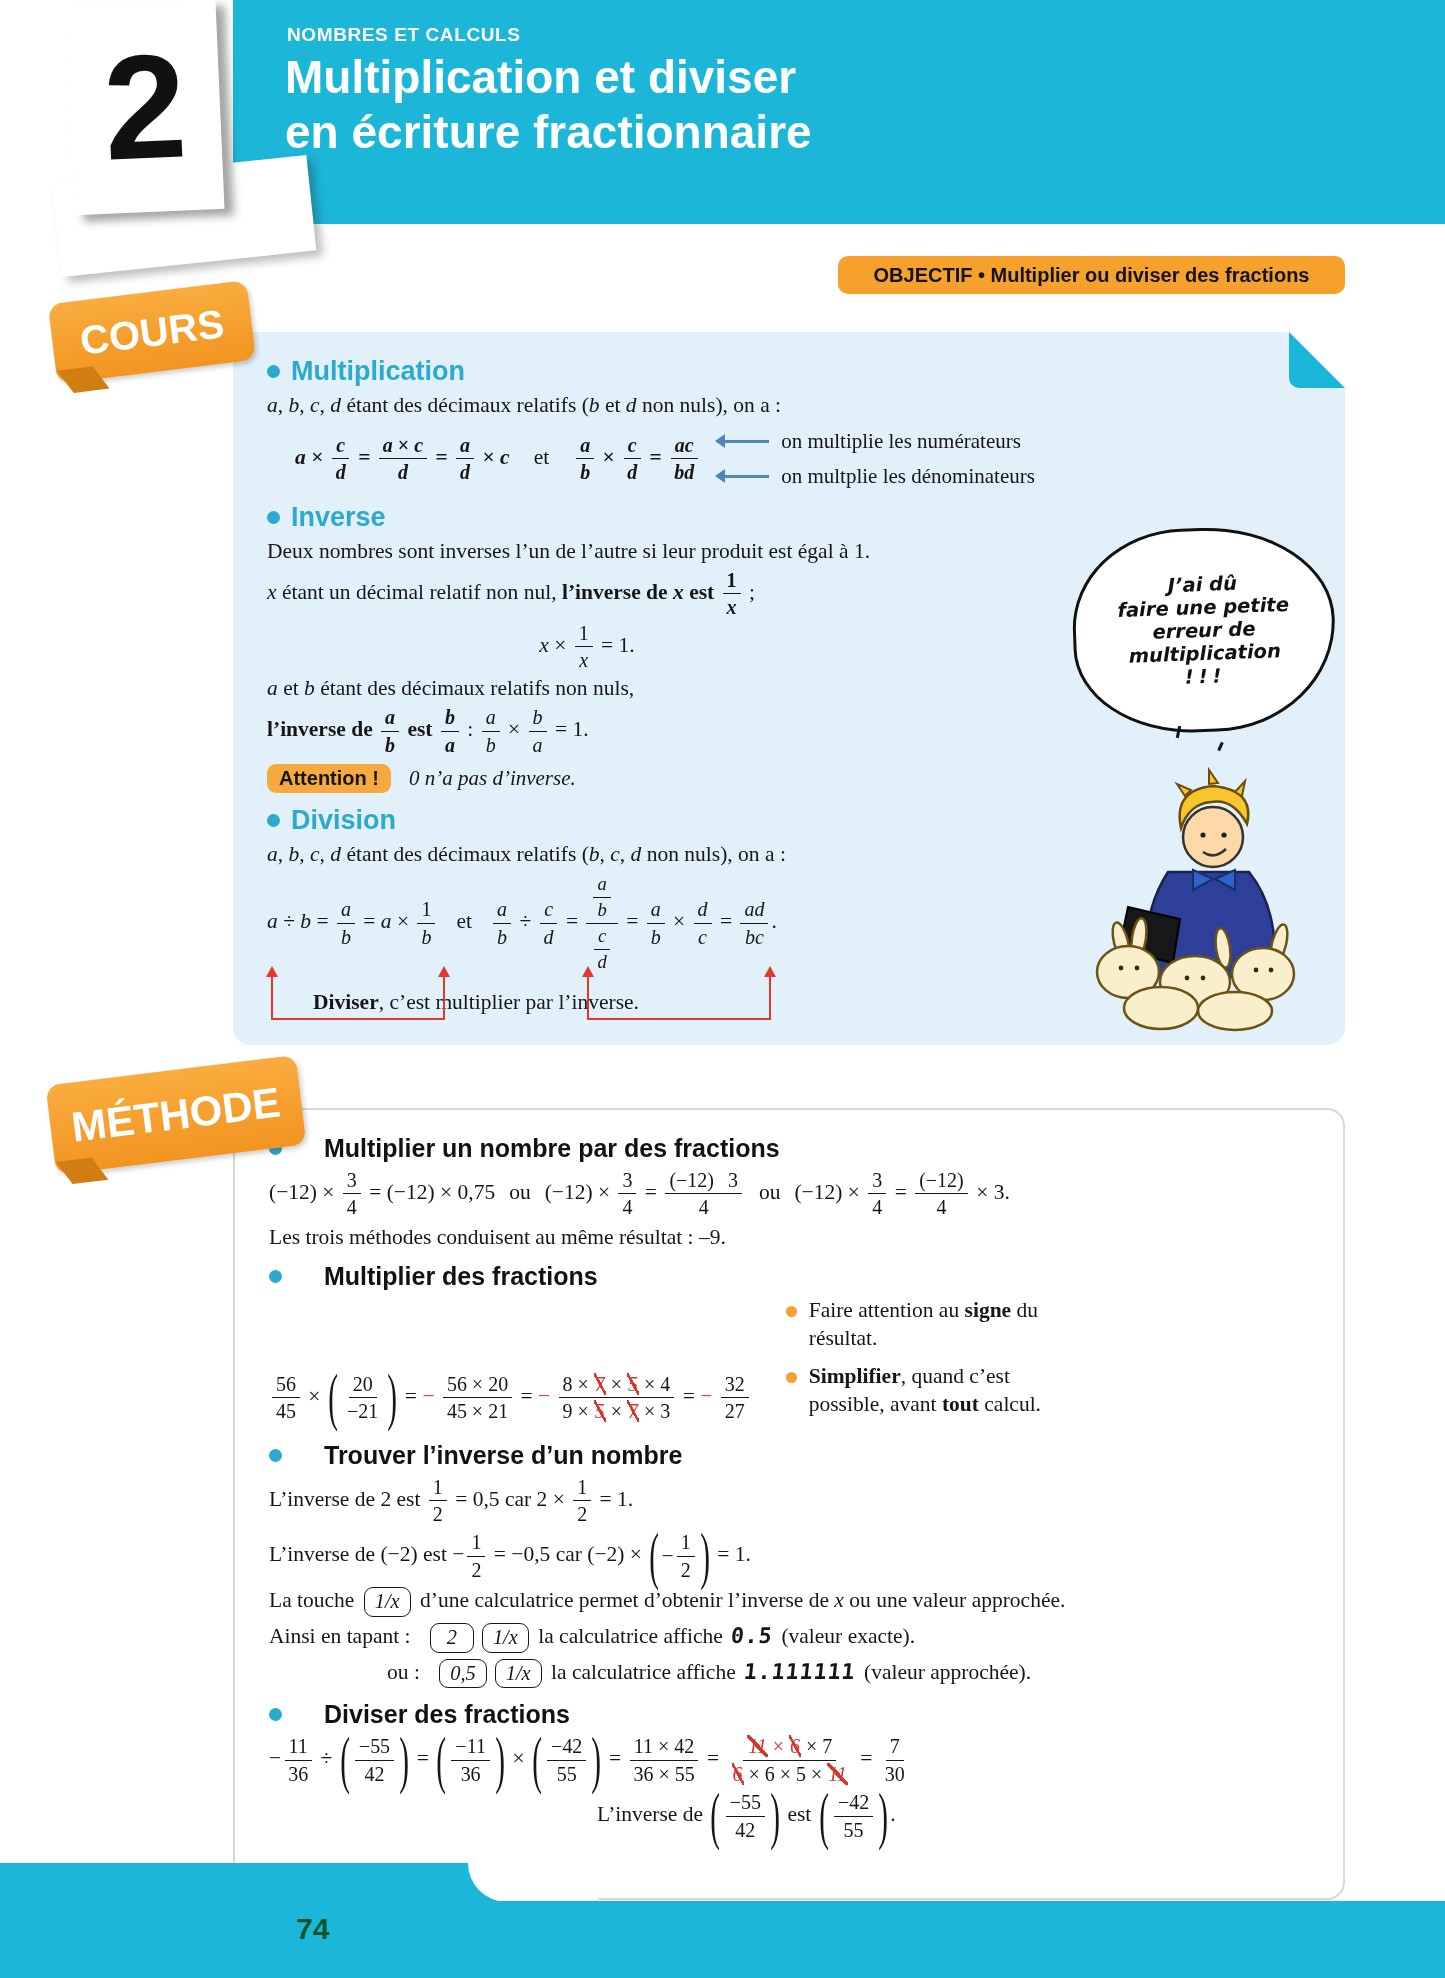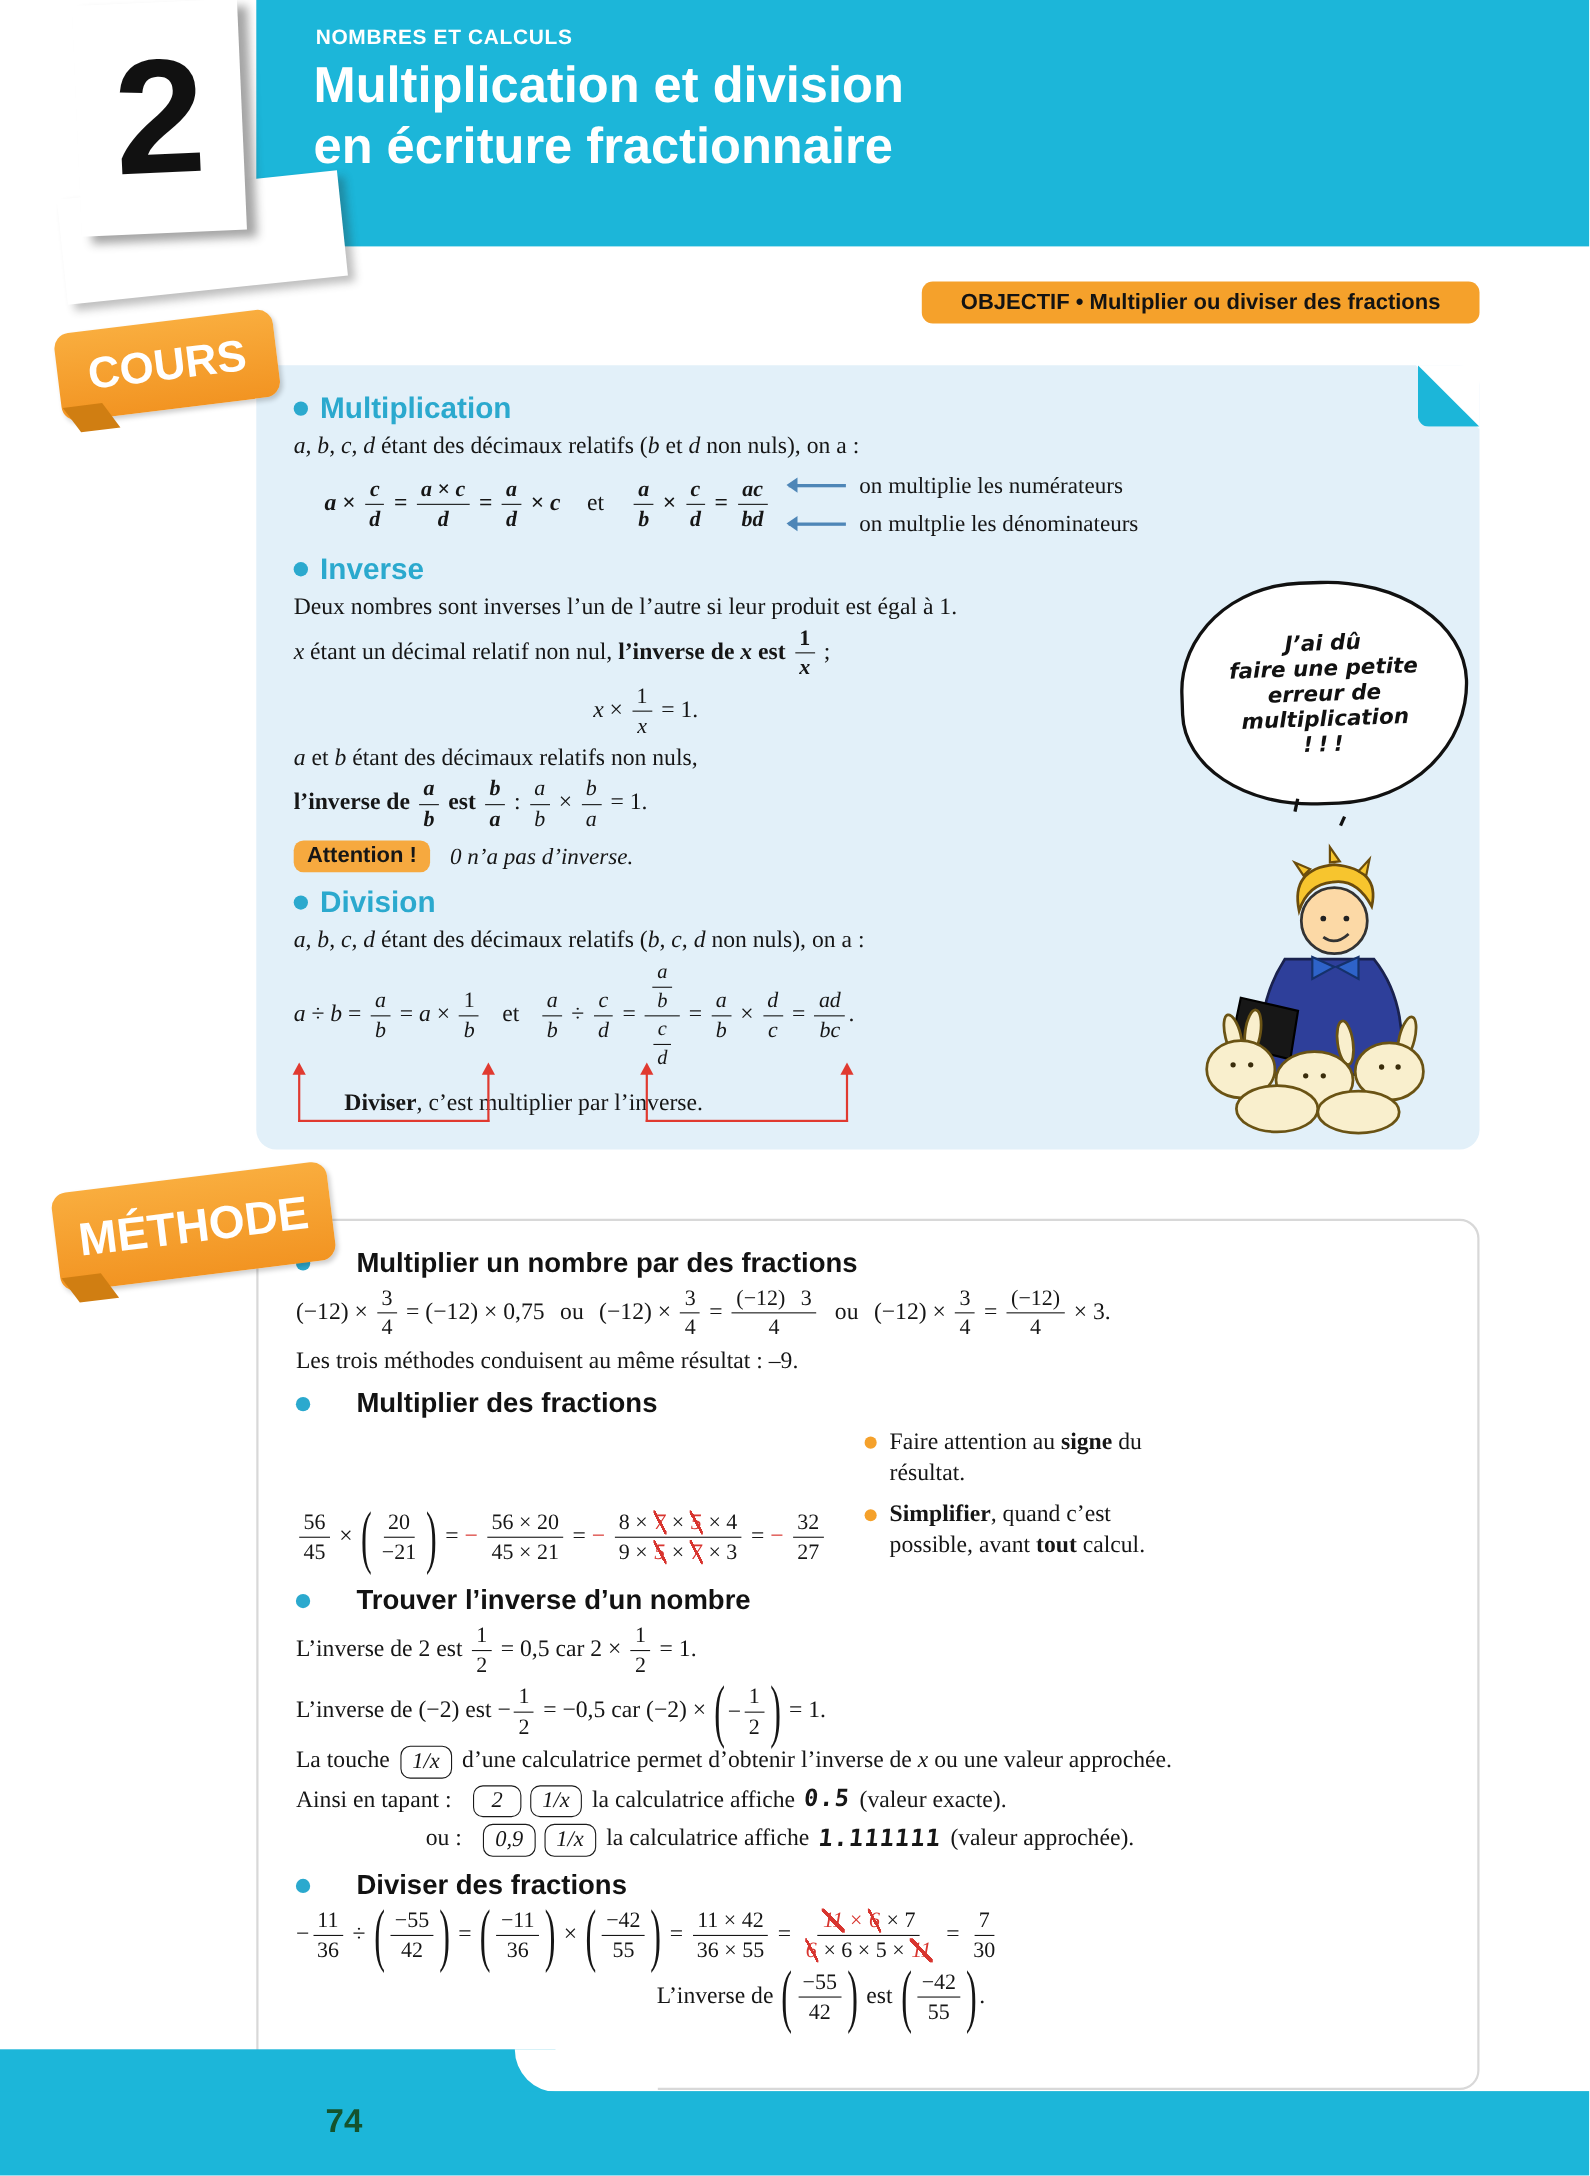--- a/index.html
+++ b/index.html
@@ -126,21 +126,21 @@
 
 <div class="page">
 
   <div class="banner"></div>
   <div class="sheet2"></div>
   <div class="chapter-card">
     <span class="chapter-num">2</span>
   </div>
   <div class="kicker">NOMBRES ET CALCULS</div>
   <div class="title">
-    <div>Multiplication et division</div>
+    <div>Multiplication et diviser</div>
     <div>en écriture fractionnaire</div>
   </div>
   <div class="objectif">OBJECTIF • Multiplier ou diviser des fractions</div>
 
   <div class="ribbon ribbon-cours">
       <i></i>
     <span>COURS</span>
   </div>
 
   <div class="panel-cours">
@@ -395,21 +395,21 @@
               <span>−</span>
               <span class="frac">
                 <span class="num"><span>1</span></span>
                 <span class="den"><span>2</span></span>
               </span>
             </span>
             <span class="pmark">)</span>
           </span><span> = 1.</span></div>
       <div class="mrow"><span>La touche </span><span class="calkey">1/x</span><span> d’une calculatrice permet d’obtenir l’inverse de </span><span class="tk-it">x</span><span> ou une valeur approchée.</span></div>
       <div class="mrow"><span>Ainsi en tapant : </span><span class="spx" style="width: 10px;"></span><span class="calkey">2</span><span class="calkey">1/x</span><span> la calculatrice affiche </span><span class="lcd">0.5</span><span> (valeur exacte).</span></div>
-      <div class="mrow indent1"><span>ou : </span><span class="spx" style="width: 10px;"></span><span class="calkey">0,9</span><span class="calkey">1/x</span><span> la calculatrice affiche </span><span class="lcd">1.111111</span><span> (valeur approchée).</span></div>
+      <div class="mrow indent1"><span>ou : </span><span class="spx" style="width: 10px;"></span><span class="calkey">0,5</span><span class="calkey">1/x</span><span> la calculatrice affiche </span><span class="lcd">1.111111</span><span> (valeur approchée).</span></div>
 
       <div class="hrow">
         <span class="dot"></span>
         <span class="meth-h">Diviser des fractions</span>
       </div>
       <div class="mrow"><span>−</span><span class="frac">
             <span class="num"><span>11</span></span>
             <span class="den"><span>36</span></span>
           </span><span> ÷ </span><span class="pgroup">
             <span class="pmark">(</span>

